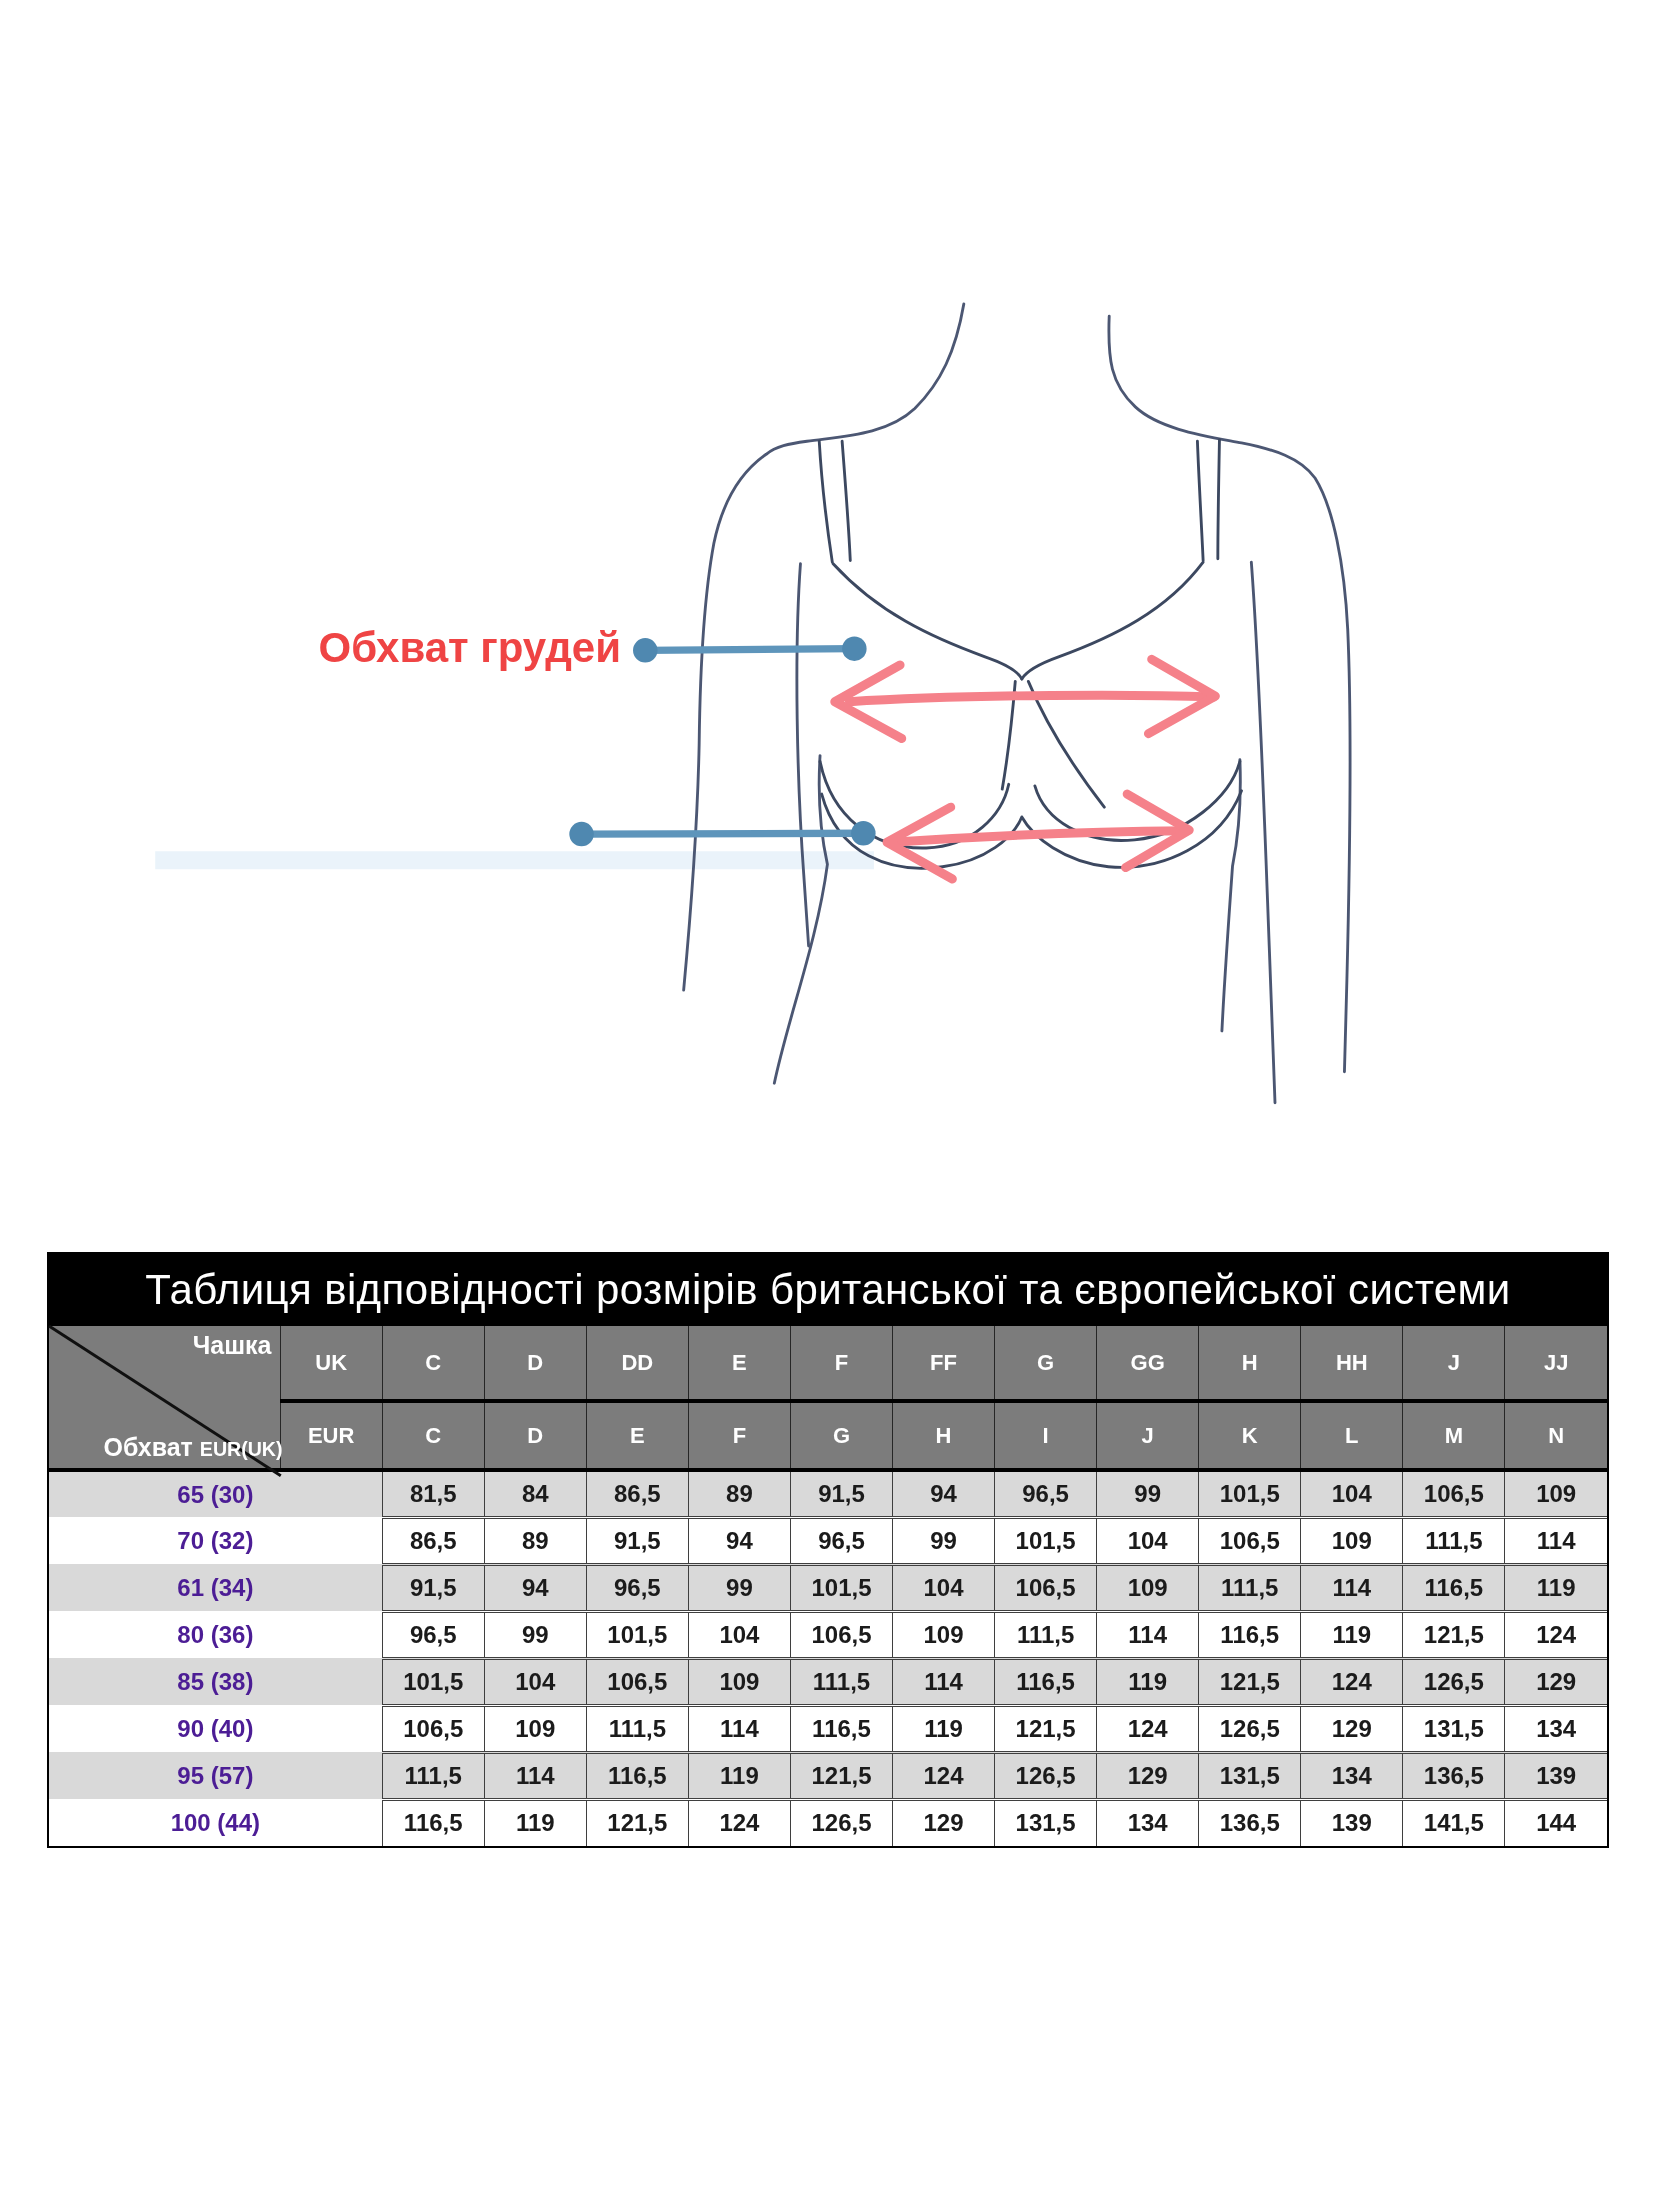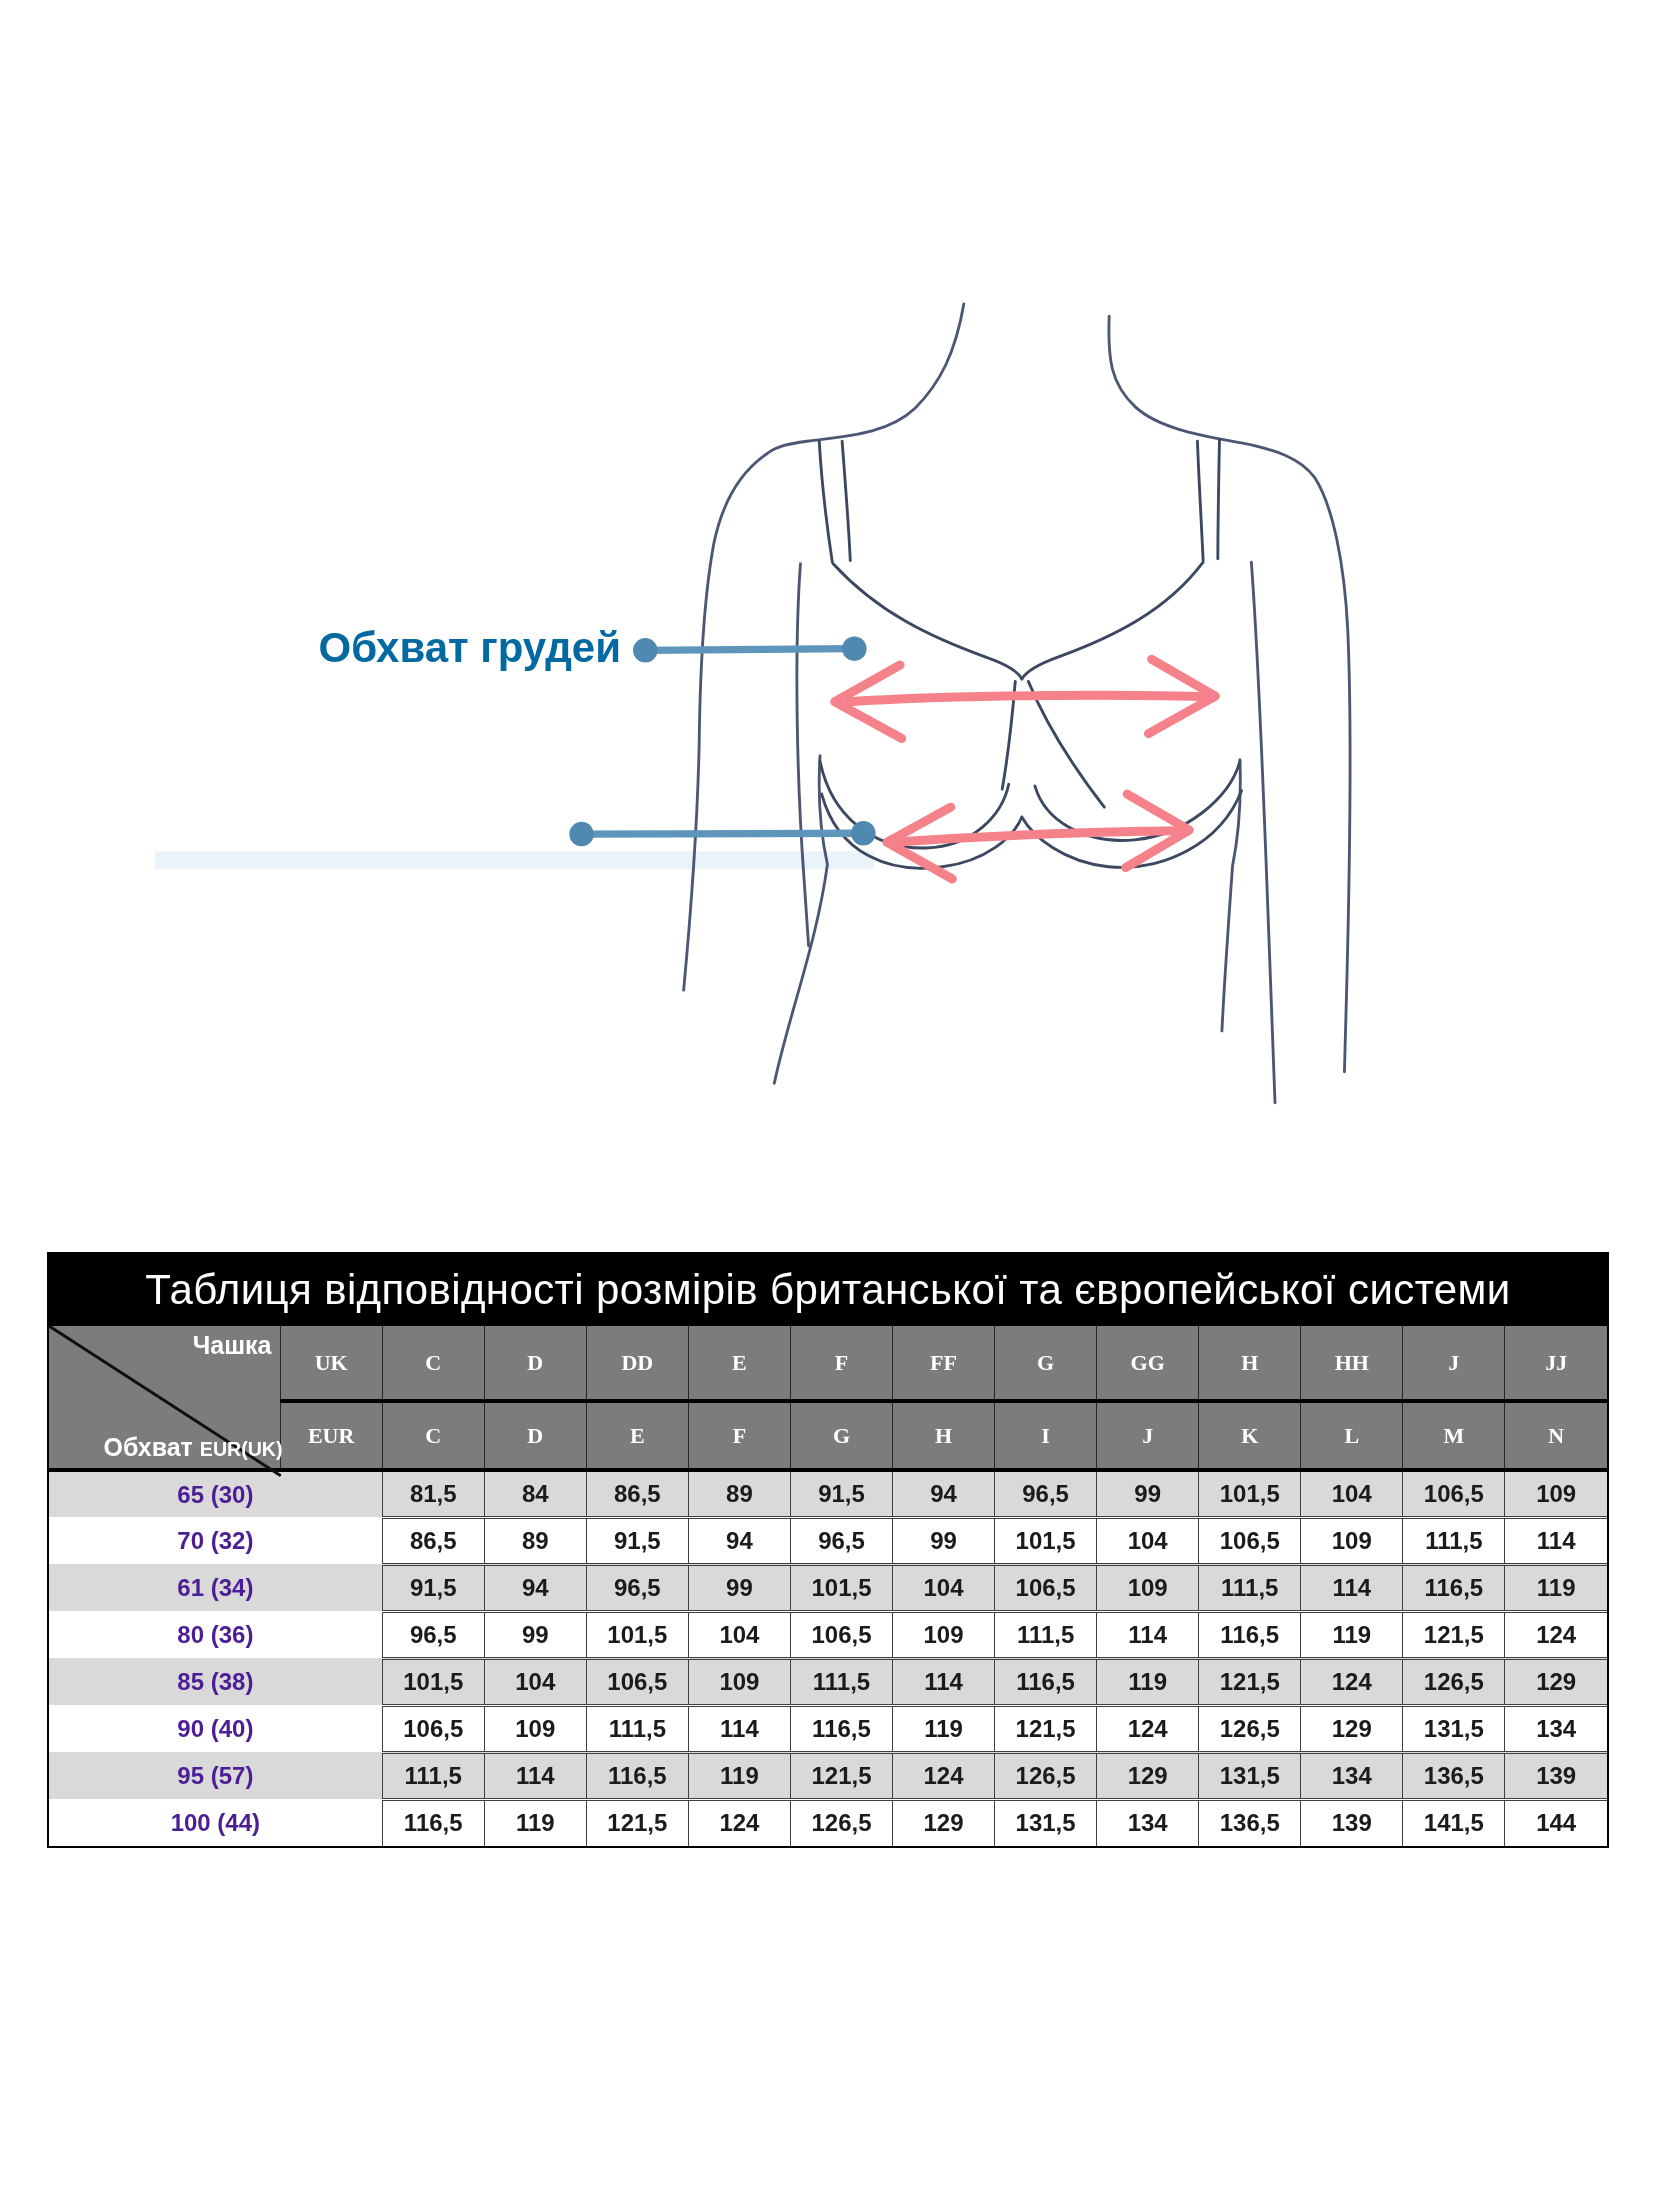--- a/index.html
+++ b/index.html
@@ -2,34 +2,34 @@
 <html style="font-size:13px"><head>
 <meta charset="utf-8">
 <style>
   html,body{margin:0;padding:0;}
   body{width:1654px;height:2205px;background:#ffffff;font-family:"Liberation Sans",sans-serif;}
   .page{position:relative;width:1654px;height:2205px;background:#ffffff;overflow:hidden;}
 
   
   .diagram{position:absolute;left:0;top:0;width:1654px;height:1250px;}
   .diagram svg{position:absolute;left:0;top:0;}
-  .lbl{position:absolute;color:#0369a1;font-weight:bold;line-height:1.1;white-space:nowrap;}
+  .lbl{position:absolute;color:#ef4444;font-weight:bold;line-height:1.1;white-space:nowrap;}
   .lbl-bust{left:237px;top:625px;width:384px;text-align:right;font-size:42px;}
   .lbl-under{left:139px;top:809px;width:421px;text-align:right;font-size:41px;}
 
   
   .tablewrap{position:absolute;left:47px;top:1252px;width:1558px;border:2.5px solid #000;background:#fff;}
   .ttitle{height:72px;background:#000;color:#fff;font-size:42px;font-weight:normal;
           display:flex;align-items:center;justify-content:center;letter-spacing:0.4px;}
   table.sizes{border-collapse:collapse;table-layout:fixed;width:100%;padding-left:20px;}
   table.sizes th,table.sizes td{padding:0;}
   thead th{background:#7c7c7c;color:#fff;font-weight:bold;text-align:center;}
   tr.ukr{height:75px;}
   tr.eurr{height:69px;}
-  .sys,.cup{border-left:1.6px solid #262626;font-size:22px;font-family:Liberation Serif, serif;}
+  .sys,.cup{border-left:1.6px solid #262626;font-size:22px;}
   tr.ukr .sys,tr.ukr .cup{border-bottom:4.9px solid #000;}
   tr.eurr th{border-bottom:4.9px solid #000;}
   th.corner{position:relative;border-bottom:4.9px solid #000;background:#7c7c7c;}
   .diagline{position:absolute;left:0;top:0;width:276px;height:3.3px;background:#101010;
             transform:rotate(32.9deg) translateY(-1.6px);transform-origin:0 0;}
   .c-cup{position:absolute;top:4.9px;right:8.2px;font-size:25px;}
   .c-girth{position:absolute;bottom:6.5px;left:6.5px;font-size:25px;white-space:nowrap;margin-left:48px;}
   .c-sub{font-size:19.6px;}
   tbody tr{height:47px;}
   tbody tr:nth-child(odd){background:#d9d9d9;}

